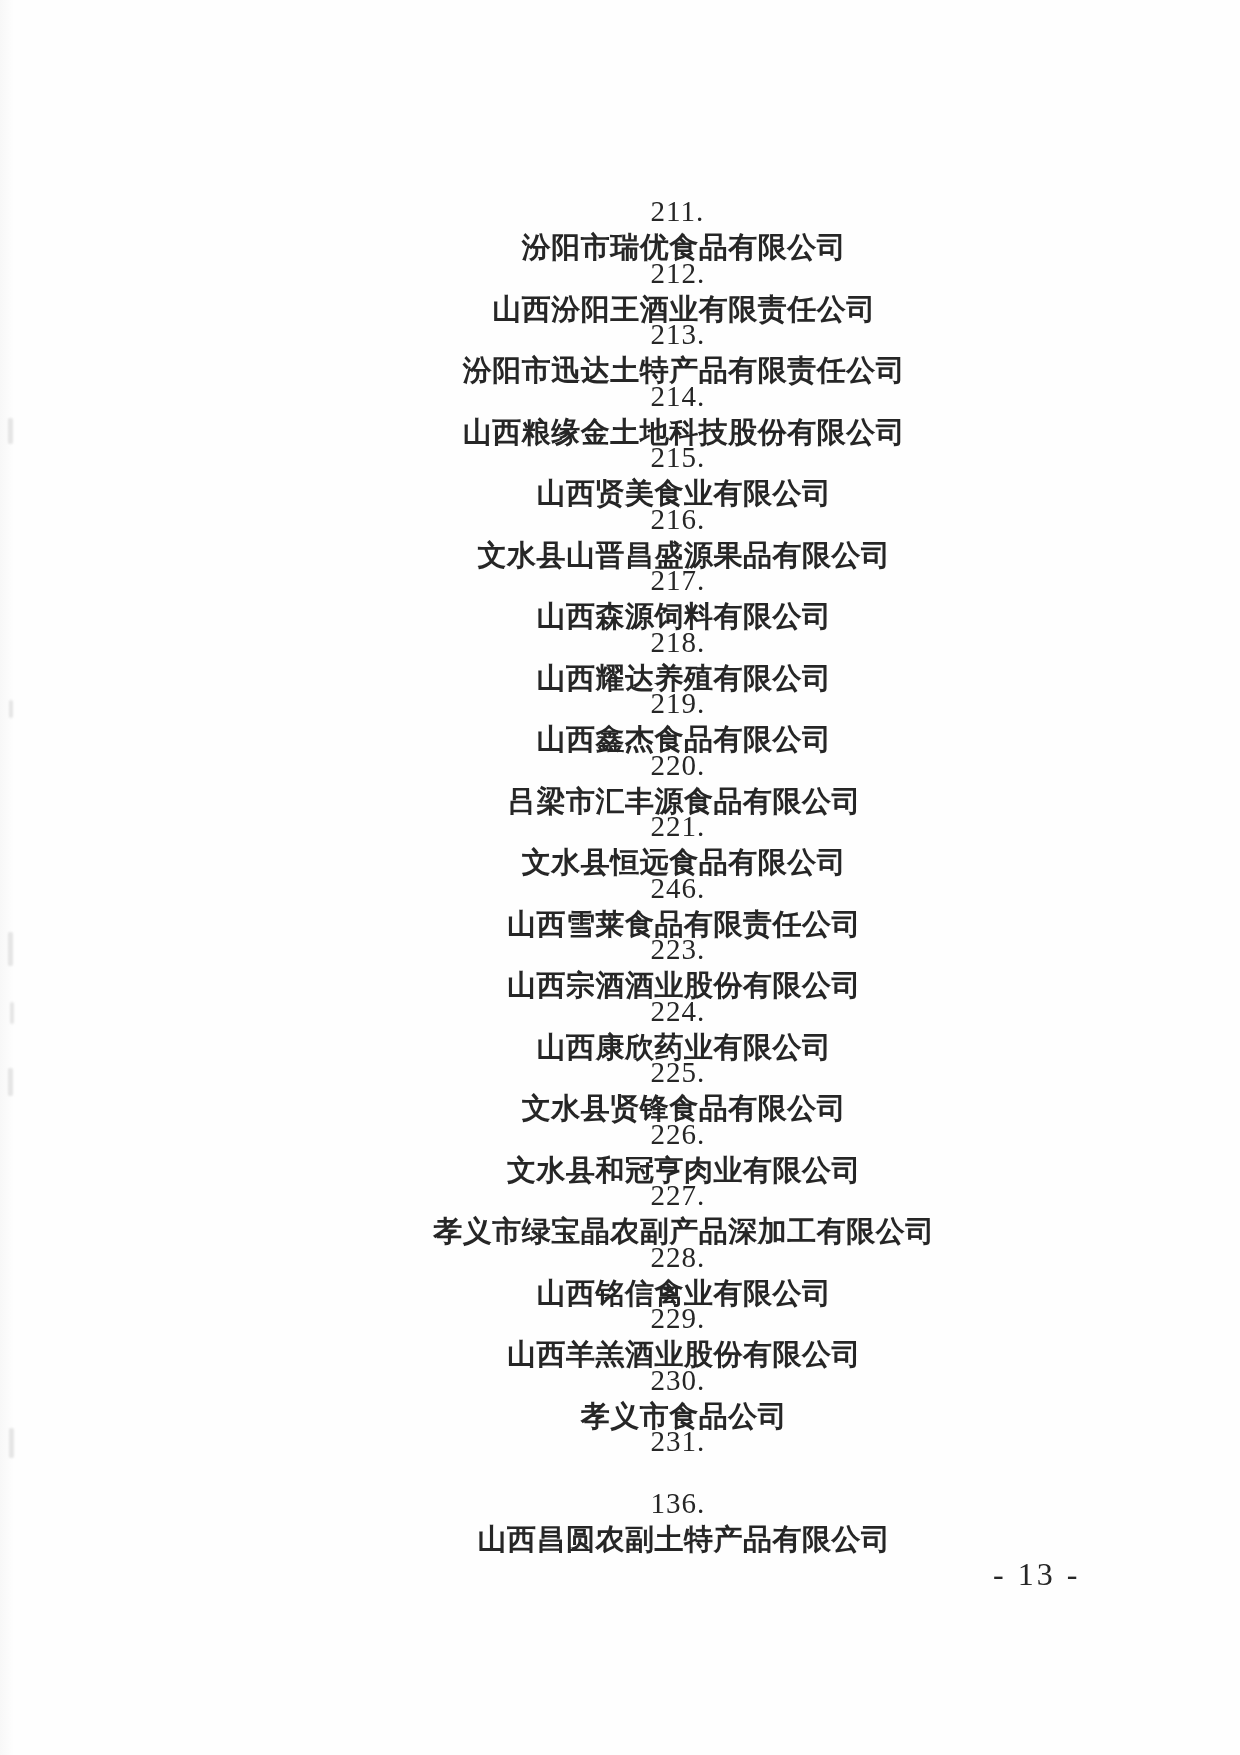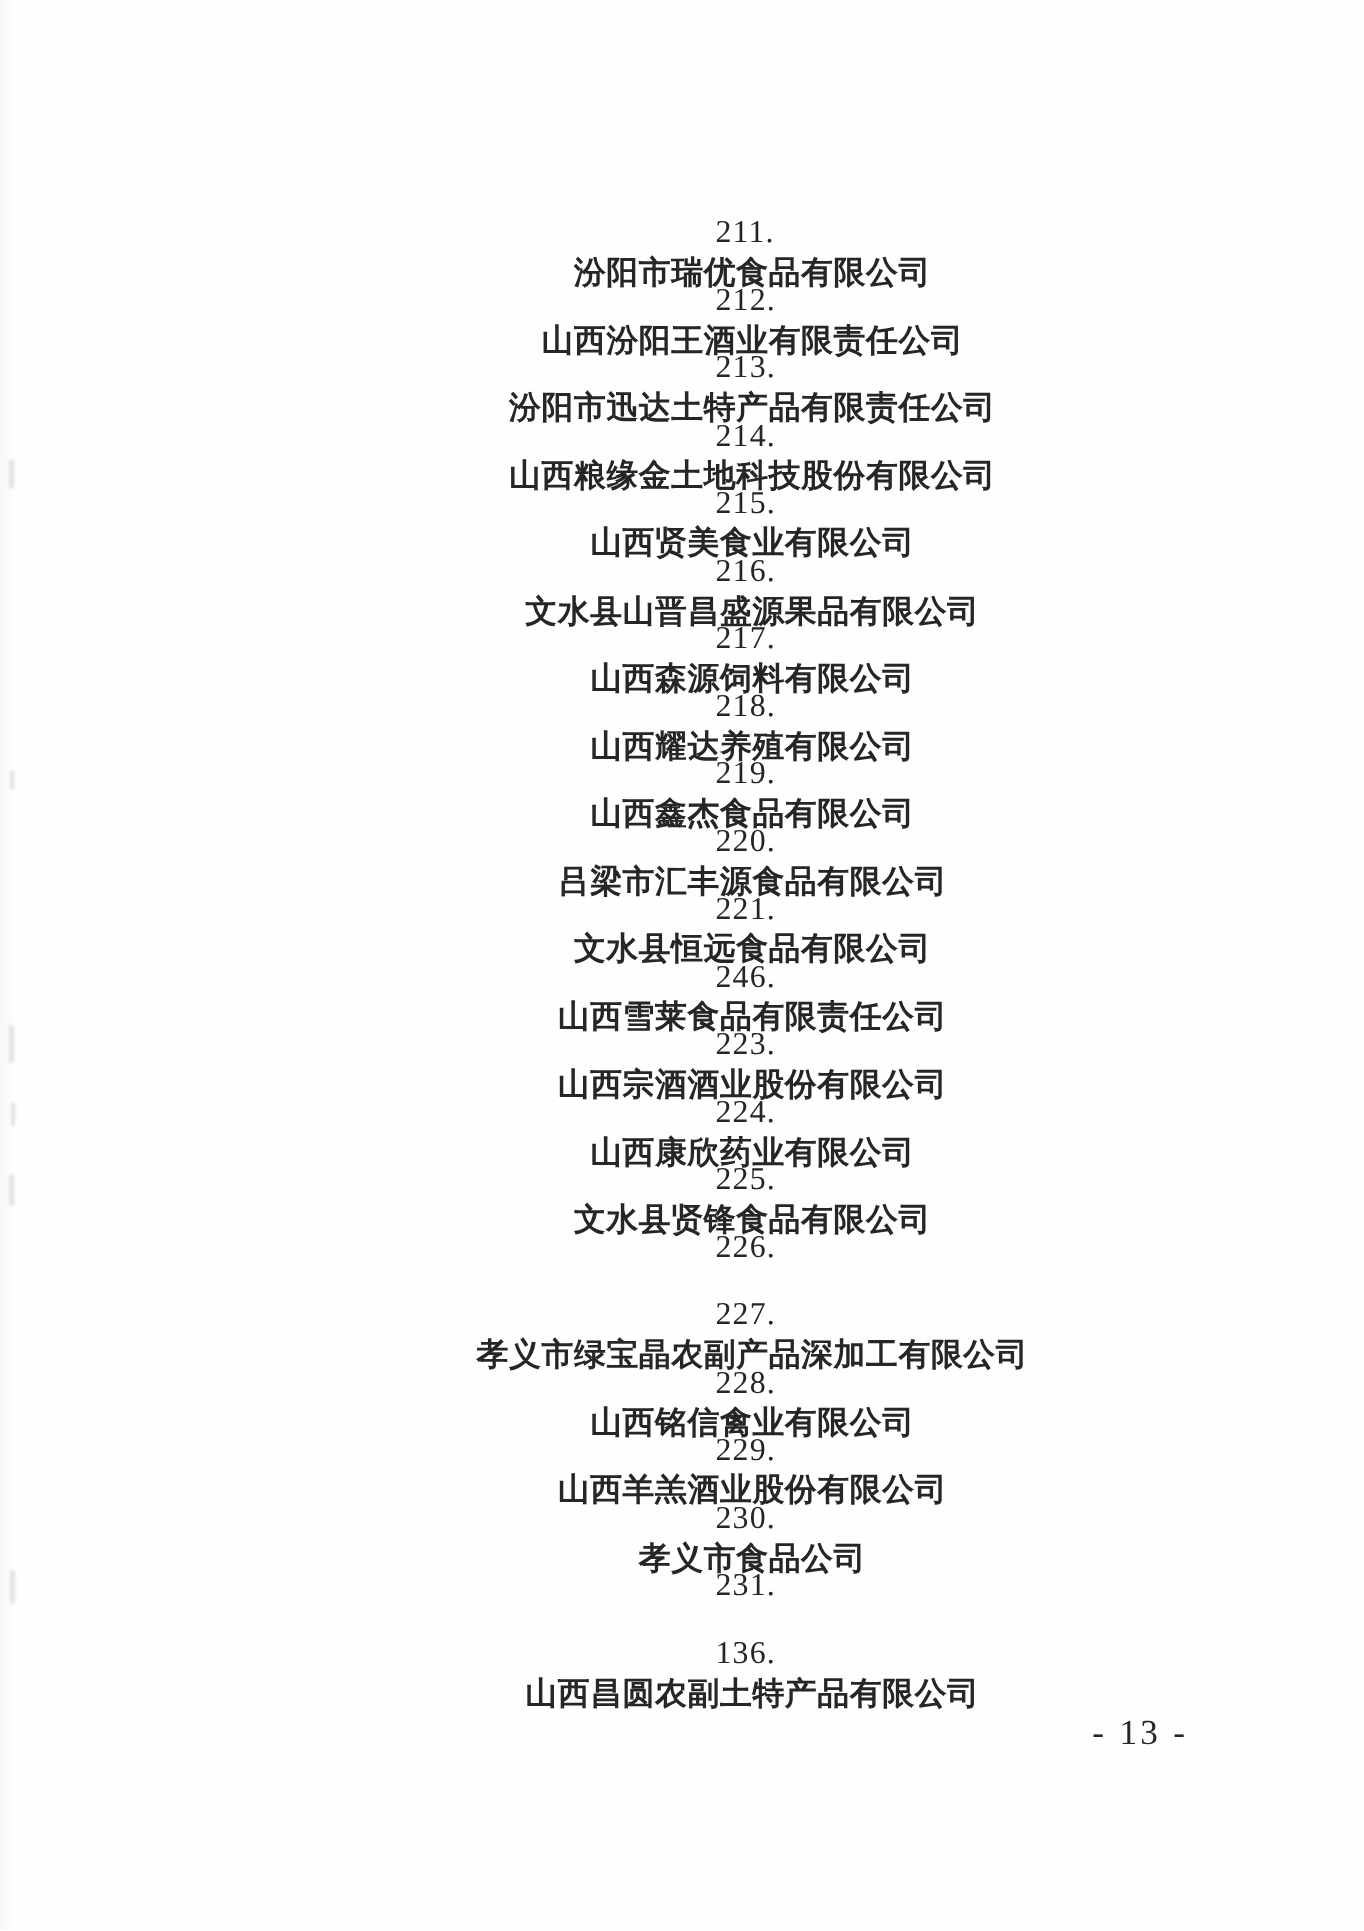--- a/index.html
+++ b/index.html
@@ -158,20 +158,21 @@
     <span class="item-name">山西康欣药业有限公司</span>
   </li>
 
   <li class="company-item">
     <span class="item-num">225.</span>
     <span class="item-name">文水县贤锋食品有限公司</span>
   </li>
 
   <li class="company-item">
     <span class="item-num">226.</span>
+    <span class="item-name">文水县和冠亨肉业有限公司</span>
   </li>
 
   <li class="company-item">
     <span class="item-num">227.</span>
     <span class="item-name">孝义市绿宝晶农副产品深加工有限公司</span>
   </li>
 
   <li class="company-item">
     <span class="item-num">228.</span>
     <span class="item-name">山西铭信禽业有限公司</span>

